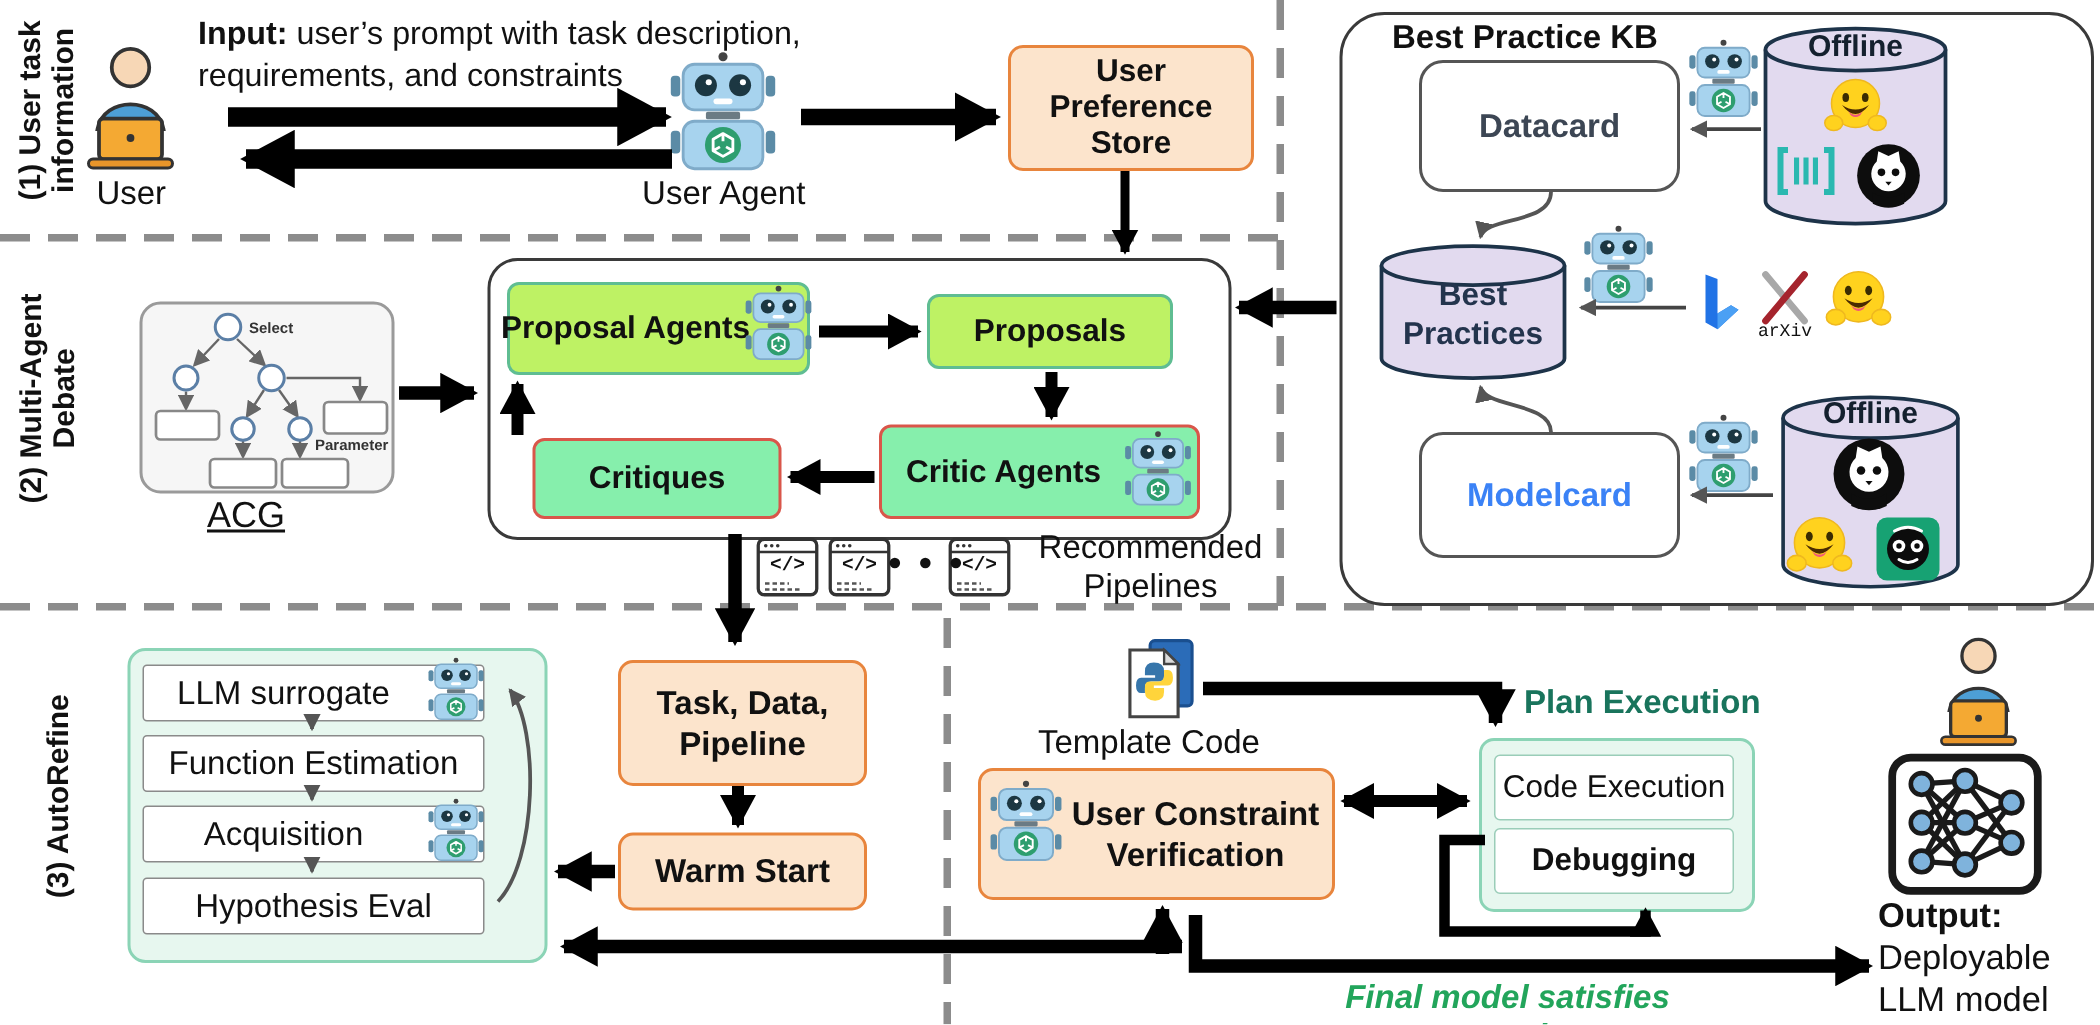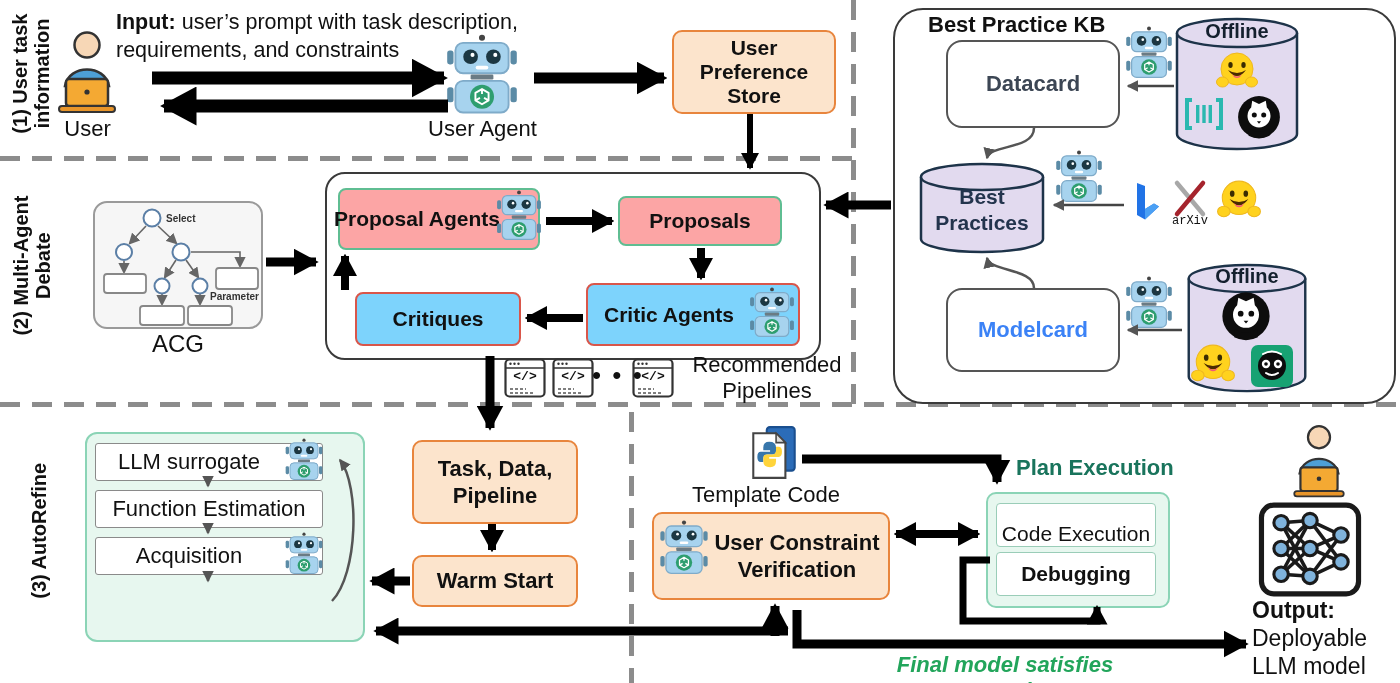--- a/index.html
+++ b/index.html
@@ -11,22 +11,22 @@
   .dash-v{position:absolute;width:5px;
     background:repeating-linear-gradient(180deg,#8c8c8c 0 20px,transparent 20px 32px);}
   
   .vlabel{position:absolute;font-weight:700;font-size:20px;line-height:1.08;text-align:center;
     transform:rotate(-90deg);color:#111;}
   
   .box{position:absolute;display:flex;align-items:center;justify-content:center;
     text-align:center;font-weight:700;box-sizing:border-box;}
   .nowrap{white-space:nowrap;}
   .orange{background:#FCE4CC;border:2px solid #E8853D;border-radius:10px;}
-  .mint{background:#fca5a5;border:2px solid #5FBD92;border-radius:8px;}
-  .red{background:#7dd3fc;border:2px solid #D9564A;border-radius:8px;}
+  .mint{background:#bef264;border:2px solid #5FBD92;border-radius:8px;}
+  .red{background:#86efac;border:2px solid #D9564A;border-radius:8px;}
   .row{background:#fff;border:1.5px solid #8a8a8a;border-radius:3px;font-weight:400;}
   .container-dark{position:absolute;border:2.5px solid #3a3a3a;border-radius:20px;background:#fff;}
   .container-green{position:absolute;background:#E7F7EF;border:2px solid #8BD4B6;border-radius:12px;}
   .lbl{position:absolute;font-size:22px;text-align:center;}
   .icon{position:absolute;}
   svg{display:block;}
 </style>
 </head>
 <body>
 
@@ -164,21 +164,21 @@
 
   <div class="vlabel" style="left:-44px;top:52px;width:152px;">(1) User task information</div>
   <div class="vlabel" style="left:-52px;top:244px;width:170px;">(2) Multi-Agent Debate</div>
   <div class="vlabel" style="left:-56px;top:520px;width:192px;white-space:nowrap;">(3) AutoRefine</div>
 
   <svg class="icon" style="left:52px;top:30px" width="70" height="86">
       <use href="#person"></use>
     </svg>
   <div class="lbl" style="left:45px;top:116px;width:85px;">User</div>
 
-  <div style="position:absolute;left:116px;top:8px;width:420px;font-size:21.5px;line-height:1.32;">
+  <div style="position:absolute;left:132px;top:8px;width:420px;font-size:21.5px;line-height:1.32;">
     <b>Input:</b>
     <span>user’s prompt with task description, requirements, and constraints</span>
   </div>
 
   <svg class="icon" style="left:444px;top:34px" width="76" height="81">
       <use href="#robot"></use>
     </svg>
   <div class="lbl" style="left:425px;top:116px;width:115px;">User Agent</div>
 
   <div class="box orange nowrap" style="left:672px;top:30px;width:164px;height:84px;font-size:21px;white-space:normal;">
@@ -284,21 +284,21 @@
       <g fill="#fff" stroke="#888" stroke-width="1.8">
         <rect x="12" y="74" width="42" height="19" rx="3"></rect>
         <rect x="124" y="68" width="42" height="21" rx="3"></rect>
         <rect x="48" y="106" width="44" height="19" rx="3"></rect>
         <rect x="96" y="106" width="44" height="19" rx="3"></rect>
       </g>
       <text x="74" y="22" font-size="10" font-weight="bold" fill="#333">Select</text>
       <text x="118" y="100" font-size="10" font-weight="bold" fill="#333">Parameter</text>
     </svg>
   </div>
-  <div style="position:absolute;left:138px;top:330px;width:80px;text-align:center;font-size:24px;">ACG</div>
+  <div style="position:absolute;left:138px;top:330px;width:80px;text-align:left;font-size:24px;text-decoration:underline;">ACG</div>
 
   <div class="container-dark" style="left:325px;top:172px;width:492px;height:184px;"></div>
 
   <div class="box mint nowrap" style="left:338px;top:188px;width:202px;height:62px;font-size:21px;padding-right:44px;">
     <span>Proposal Agents</span>
   </div>
   <svg class="icon" style="left:495px;top:190px" width="48" height="51">
       <use href="#robot"></use>
     </svg>
 
@@ -344,36 +344,39 @@
     </svg>
   <div class="box row nowrap" style="left:95px;top:490px;width:228px;height:38px;font-size:22px;">
     <span>Function Estimation</span>
   </div>
   <div class="box row nowrap" style="left:95px;top:537px;width:228px;height:38px;font-size:22px;padding-right:40px;">
     <span>Acquisition</span>
   </div>
   <svg class="icon" style="left:284px;top:532px" width="40" height="43">
       <use href="#robot"></use>
     </svg>
+  <div class="box row nowrap" style="left:95px;top:585px;width:228px;height:38px;font-size:22px;">
+    <span>Hypothesis Eval</span>
+  </div>
 
   <div class="box orange" style="left:412px;top:440px;width:166px;height:84px;font-size:22px;line-height:1.25;">
     <span style="display:block;width:130px;">Task, Data, Pipeline</span>
   </div>
   <div class="box orange nowrap" style="left:412px;top:555px;width:166px;height:52px;font-size:22px;">
     <span>Warm Start</span>
   </div>
 
   <svg class="icon" style="left:748px;top:424px" width="52" height="58">
       <use href="#pyfile"></use>
     </svg>
   <div class="lbl" style="left:676px;top:482px;width:180px;">Template Code</div>
 
   <div style="position:absolute;left:1016px;top:455px;width:175px;font-size:22px;font-weight:700;color:#19745C;">Plan Execution</div>
   <div class="container-green" style="left:986px;top:492px;width:180px;height:112px;border-radius:10px;"></div>
-  <div class="box nowrap" style="left:996px;top:503px;width:160px;height:44px;background:#fff;border:1.5px solid #9ACDB8;border-radius:4px;font-weight:400;font-size:21px;align-items:flex-end;">
+  <div class="box nowrap" style="left:996px;top:503px;width:160px;height:44px;background:#fff;border:1.5px solid #9ACDB8;border-radius:4px;font-weight:400;font-size:21px;">
     <span>Code Execution</span>
   </div>
   <div class="box nowrap" style="left:996px;top:552px;width:160px;height:44px;background:#fff;border:1.5px solid #9ACDB8;border-radius:4px;font-weight:700;font-size:21px;">
     <span>Debugging</span>
   </div>
 
   <div class="box orange" style="left:652px;top:512px;width:238px;height:88px;font-size:22px;line-height:1.25;padding-left:52px;">
     <span style="display:block;width:170px;">User Constraint Verification</span>
   </div>
   <svg class="icon" style="left:658px;top:520px" width="52" height="55">

